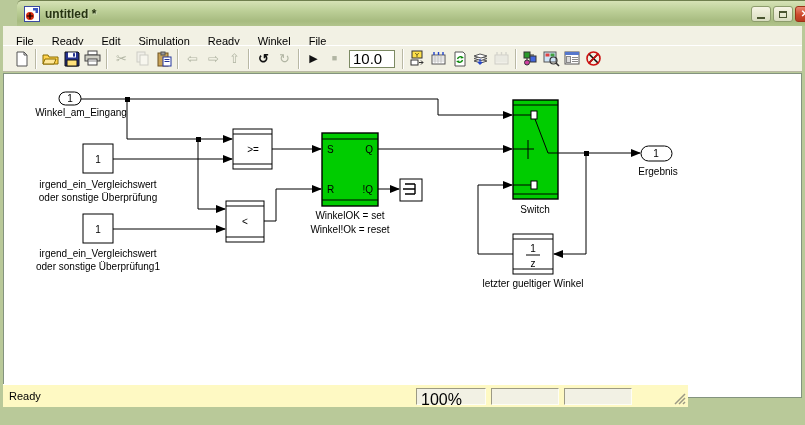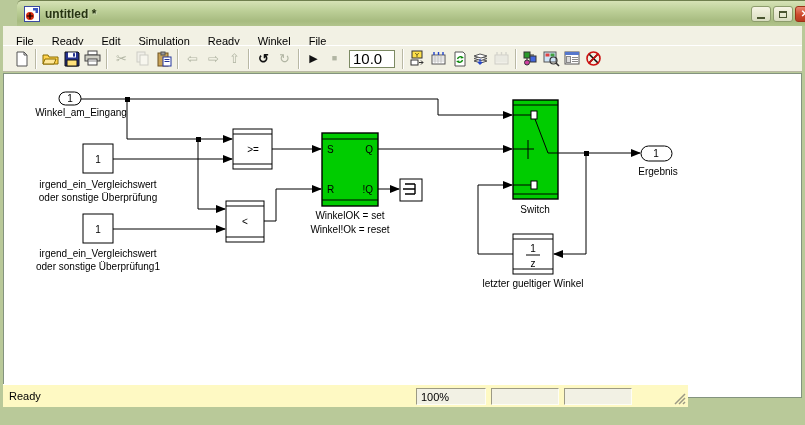--- a/index.html
+++ b/index.html
@@ -83,21 +83,21 @@
   
   .statusbar{
     position:absolute;left:3px;top:384px;width:685px;height:23px;
     background:#fef9c3;border-top:1px solid #fff;
     font-size:11px;color:#000;
   }
   .status-ready{position:absolute;left:6px;top:5px;}
   .status-panel{
     position:absolute;top:3px;height:17px;border:1px solid;
     border-color:#9c9a84 #fdfdf5 #fdfdf5 #9c9a84;
-    font-size:11px;padding:2px 4px 0 4px;background:#f2f1e4;
+    font-size:16px;padding:2px 4px 0 4px;background:#f2f1e4;
   }
   .grip{position:absolute;right:2px;bottom:2px;width:13px;height:13px;}
   svg text{font-family:"Liberation Sans",sans-serif;}
 </style>
 </head>
 <body>
 
 <div id="window">
 
   <div class="titlebar">

